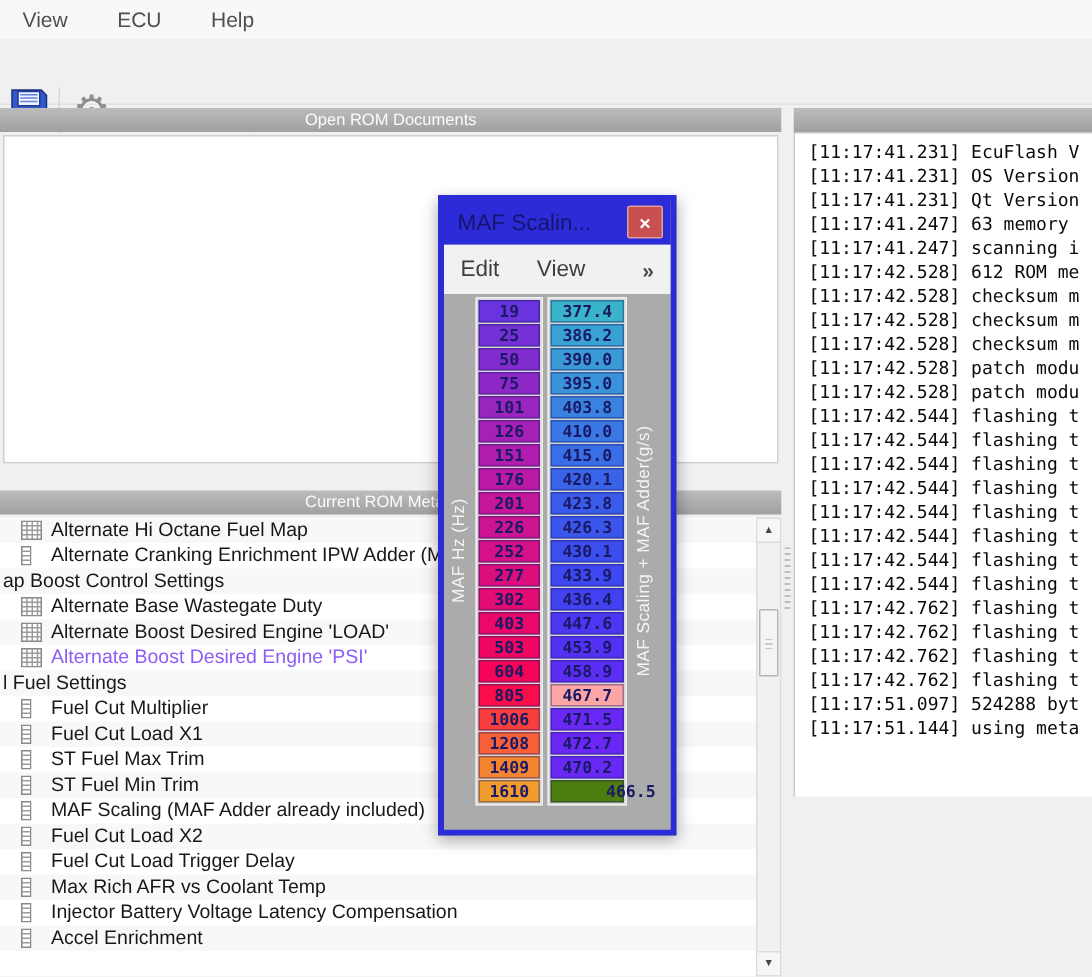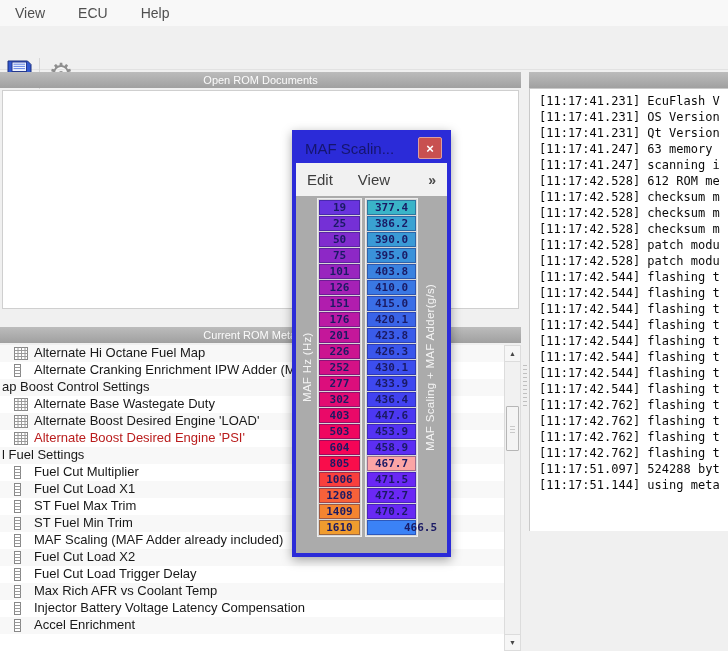--- a/index.html
+++ b/index.html
@@ -162,21 +162,21 @@
       </span>
       <span class="tree-label">Alternate Boost Desired Engine 'LOAD'</span>
     </div>
     <div class="tree-row">
       <span class="tree-icon">
         <svg width="14" height="13" viewBox="0 0 14 13">
           <rect x="0.5" y="0.5" width="13" height="12" fill="#fff" stroke="#888"></rect>
           <path d="M0.5 3.5h13M0.5 6.5h13M0.5 9.5h13M4 .5v12M7.5 .5v12M11 .5v12" stroke="#9a9a9a" fill="none"></path>
         </svg>
       </span>
-      <span class="tree-label" style="color: #b91c1c;">Alternate Boost Desired Engine 'PSI'</span>
+      <span class="tree-label" style="color: #8b5cf6;">Alternate Boost Desired Engine 'PSI'</span>
     </div>
     <div class="tree-row group">
       <span class="tree-label">l Fuel Settings</span>
     </div>
     <div class="tree-row">
       <span class="tree-icon">
         <svg width="7" height="13" viewBox="0 0 7 13">
           <rect x="0.5" y="0.5" width="6" height="12" fill="#fff" stroke="#888"></rect>
           <path d="M0.5 3.5h6M0.5 6.5h6M0.5 9.5h6" stroke="#9a9a9a" fill="none"></path>
         </svg>
@@ -357,17 +357,17 @@
         <div class="cell" style="background: rgb(60, 78, 238);">430.1</div>
         <div class="cell" style="background: rgb(62, 72, 240);">433.9</div>
         <div class="cell" style="background: rgb(66, 66, 241);">436.4</div>
         <div class="cell" style="background: rgb(76, 56, 242);">447.6</div>
         <div class="cell" style="background: rgb(84, 50, 243);">453.9</div>
         <div class="cell" style="background: rgb(92, 46, 244);">458.9</div>
         <div class="cell" style="background: #fca5a5;">467.7</div>
         <div class="cell" style="background: rgb(106, 40, 245);">471.5</div>
         <div class="cell" style="background: rgb(107, 40, 245);">472.7</div>
         <div class="cell" style="background: rgb(104, 41, 244);">470.2</div>
-        <div class="cell" style="background: #3b82f6; padding-left: 36px;">466.5</div>
+        <div class="cell" style="background: #4d7c0f; padding-left: 36px;">466.5</div>
       </div>
     <div class="vlabel vlabel-right">MAF Scaling + MAF Adder(g/s)</div>
   </div>
 </div>
 
 </body></html>

